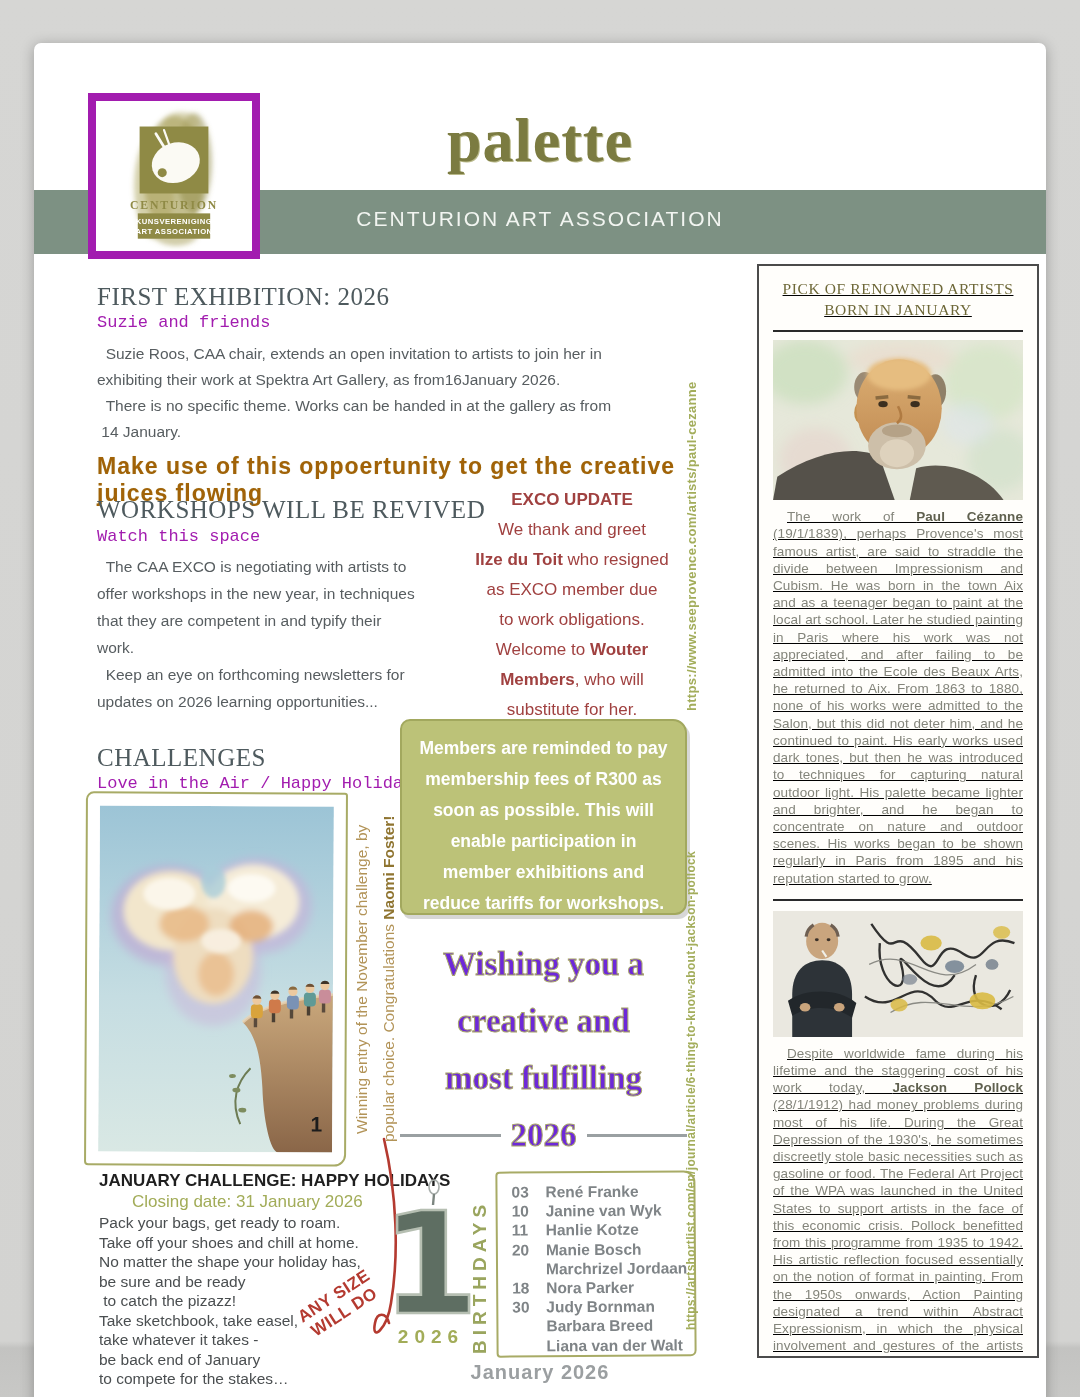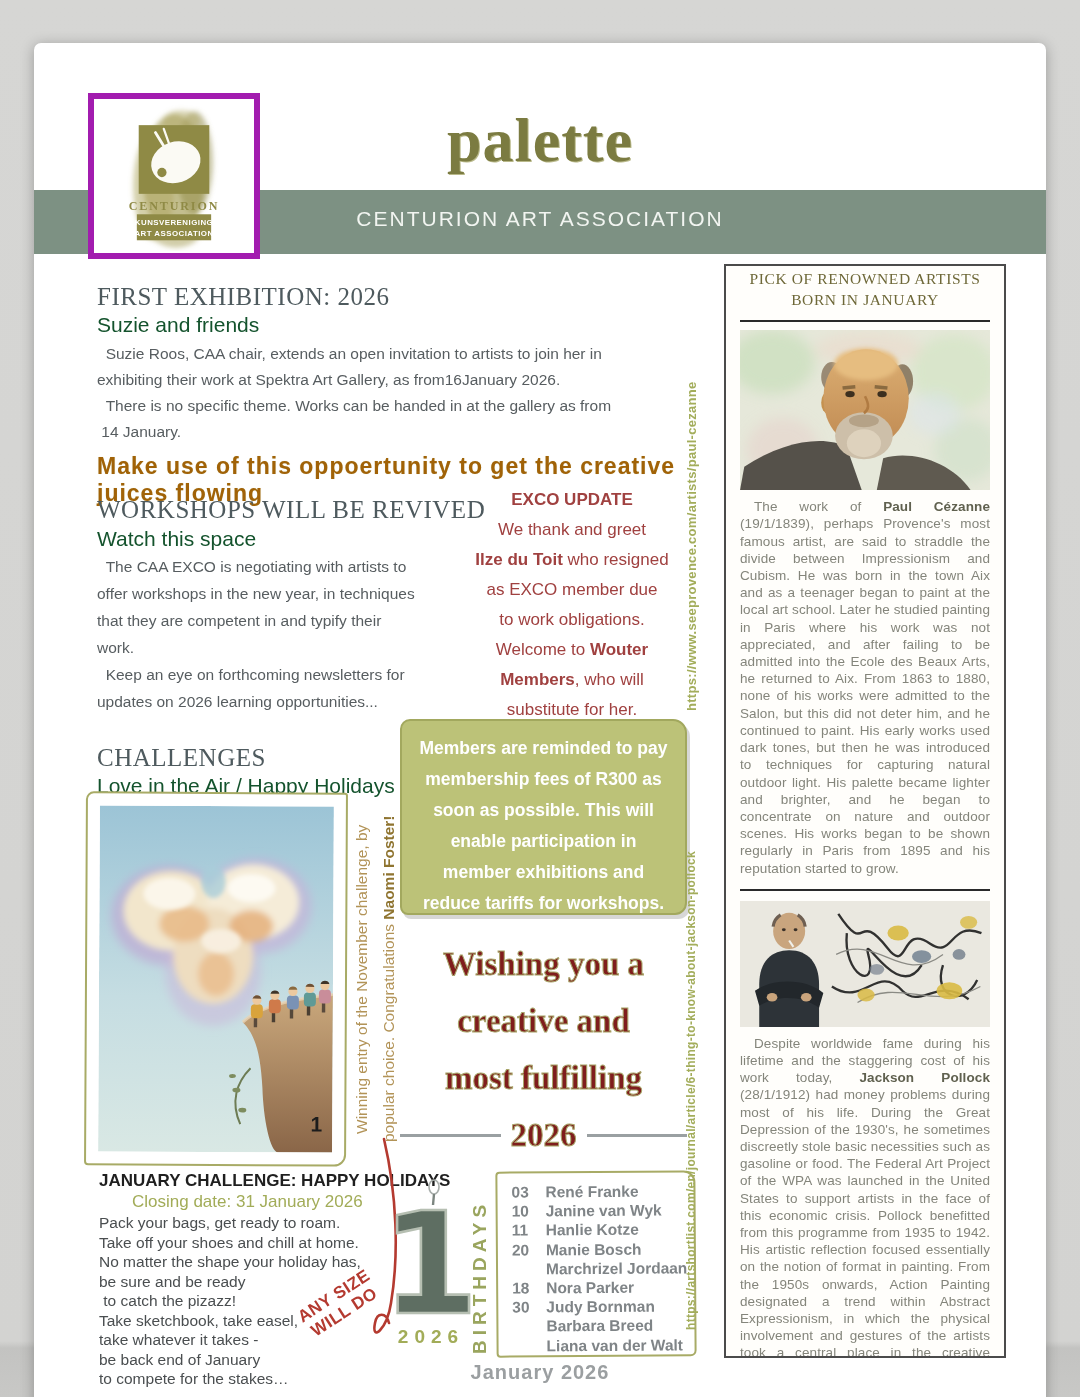--- a/index.html
+++ b/index.html
@@ -25,26 +25,26 @@
     position:absolute; left:0; top:62px; width:100%; text-align:center;
     font-size:62px; font-weight:700; color:#7b7b41; letter-spacing:1px;
     text-shadow:1px 1px 0 #b9b98a;
   }
   .band-label {
     position:absolute; left:0; top:164px; width:100%; text-align:center;
     color:#f2f5f1; font-size:21px; letter-spacing:2px; font-weight:400;
   }
   .logo-box {
     position:absolute; left:54px; top:50px; width:172px; height:166px;
-    background:#fff; border:6px solid #a21caf; z-index:3; padding:2px;
+    background:#fff; border:8px solid #a21caf; z-index:3; padding:2px;
   }
 
   
   .h-main { position:absolute; font-size:25px; color:#4e5a5e; letter-spacing:.5px; font-weight:400; }
-  .h-sub  { position:absolute; font-size:21px; color:#14532d; }
+  .h-sub  { position:absolute; font-size:17px; color:#a21caf;font-family:Liberation Mono, monospace; }
   .body-txt { position:absolute; color:#575d60; font-size:15.5px; }
 
   
   .exh-h   { left:63px; top:240px; }
   .exh-sub { left:63px; top:270px; }
   .exh-body { left:63px; top:298px; width:600px; line-height:26px; }
   .tagline {
     position:absolute; left:63px; top:410px; width:610px;
     color:#a16207; font-weight:700; font-size:23px; letter-spacing:1px;
     text-shadow:0 0 1px #dadfc0;
@@ -81,21 +81,21 @@
   .green-box {
     position:absolute; left:366px; top:676px; width:287px; height:196px;
     background:#bcc278; border:2px solid #a2a85e; border-radius:10px 14px 12px 8px;
     box-shadow:3px 4px 0 rgba(140,140,138,.35);
     color:#fff; font-weight:700; font-size:17.5px; line-height:31px;
     text-align:center; padding:12px 16px;
   }
   .wishing {
     position:absolute; left:366px; top:893px; width:287px; text-align:center;
     font-family:"Liberation Serif","DejaVu Serif",serif;
-    font-size:33px; font-weight:700; color:#7f1d1d; line-height:57px;
+    font-size:33px; font-weight:700; color:#6d28d9; line-height:57px;
     -webkit-text-stroke:1px #a8a66a;
   }
   .wishing .yr-row { display:flex; align-items:center; gap:10px; }
   .wishing .yr-row .rule { flex:1; height:3px; background:#9aa0a2; }
 
   
   .jan-h { position:absolute; left:65px; top:1128px; font-size:17px; font-weight:700; color:#1f1f1f; }
   .jan-close { position:absolute; left:98px; top:1149px; font-size:17px; font-weight:400; color:#a2ac58; }
   .poem { position:absolute; left:65px; top:1162px; width:310px; font-size:15.5px; line-height:19.5px; color:#4a4e50; padding-top:8px; }
   .any-size {
@@ -118,22 +118,22 @@
   .bday-box {
     position:absolute; left:462px; top:1128px; width:200px; height:186px;
     border:2px solid #a8ab66; border-radius:4px 12px 6px 4px; transform:rotate(-.4deg);
     padding:9px 0 0 14px;
   }
   .bday-row { display:flex; font-size:15.5px; font-weight:700; color:#7f8487; line-height:19.2px; }
   .bday-row .d { width:34px; }
 
   
   .panel {
-    position:absolute; left:690px; top:221px; width:282px; height:1094px;
-    border:2px solid #4b4b4b; background:#fffefb; padding:0 14px; overflow:hidden;
+    position:absolute; left:723px; top:221px; width:282px; height:1094px;
+    border:2px solid #4b4b4b; background:#fffefb; padding:10px 14px; overflow:hidden;text-decoration:underline;
   }
   .panel-h {
     font-family:"Liberation Serif","DejaVu Serif",serif;
     font-size:15.5px; line-height:21px; color:#6e6838; letter-spacing:.6px;
     text-align:center; white-space:pre-line; margin-top:2px;
   }
   .panel-rule  { border:none; border-top:2px solid #2a2a2a; margin:10px 0 8px; }
   .panel-rule2 { border:none; border-top:2px solid #2a2a2a; margin:12px 0 10px; }
   .panel-img { width:100%; display:block; }
   .panel-img svg { width:100%; display:block; }

